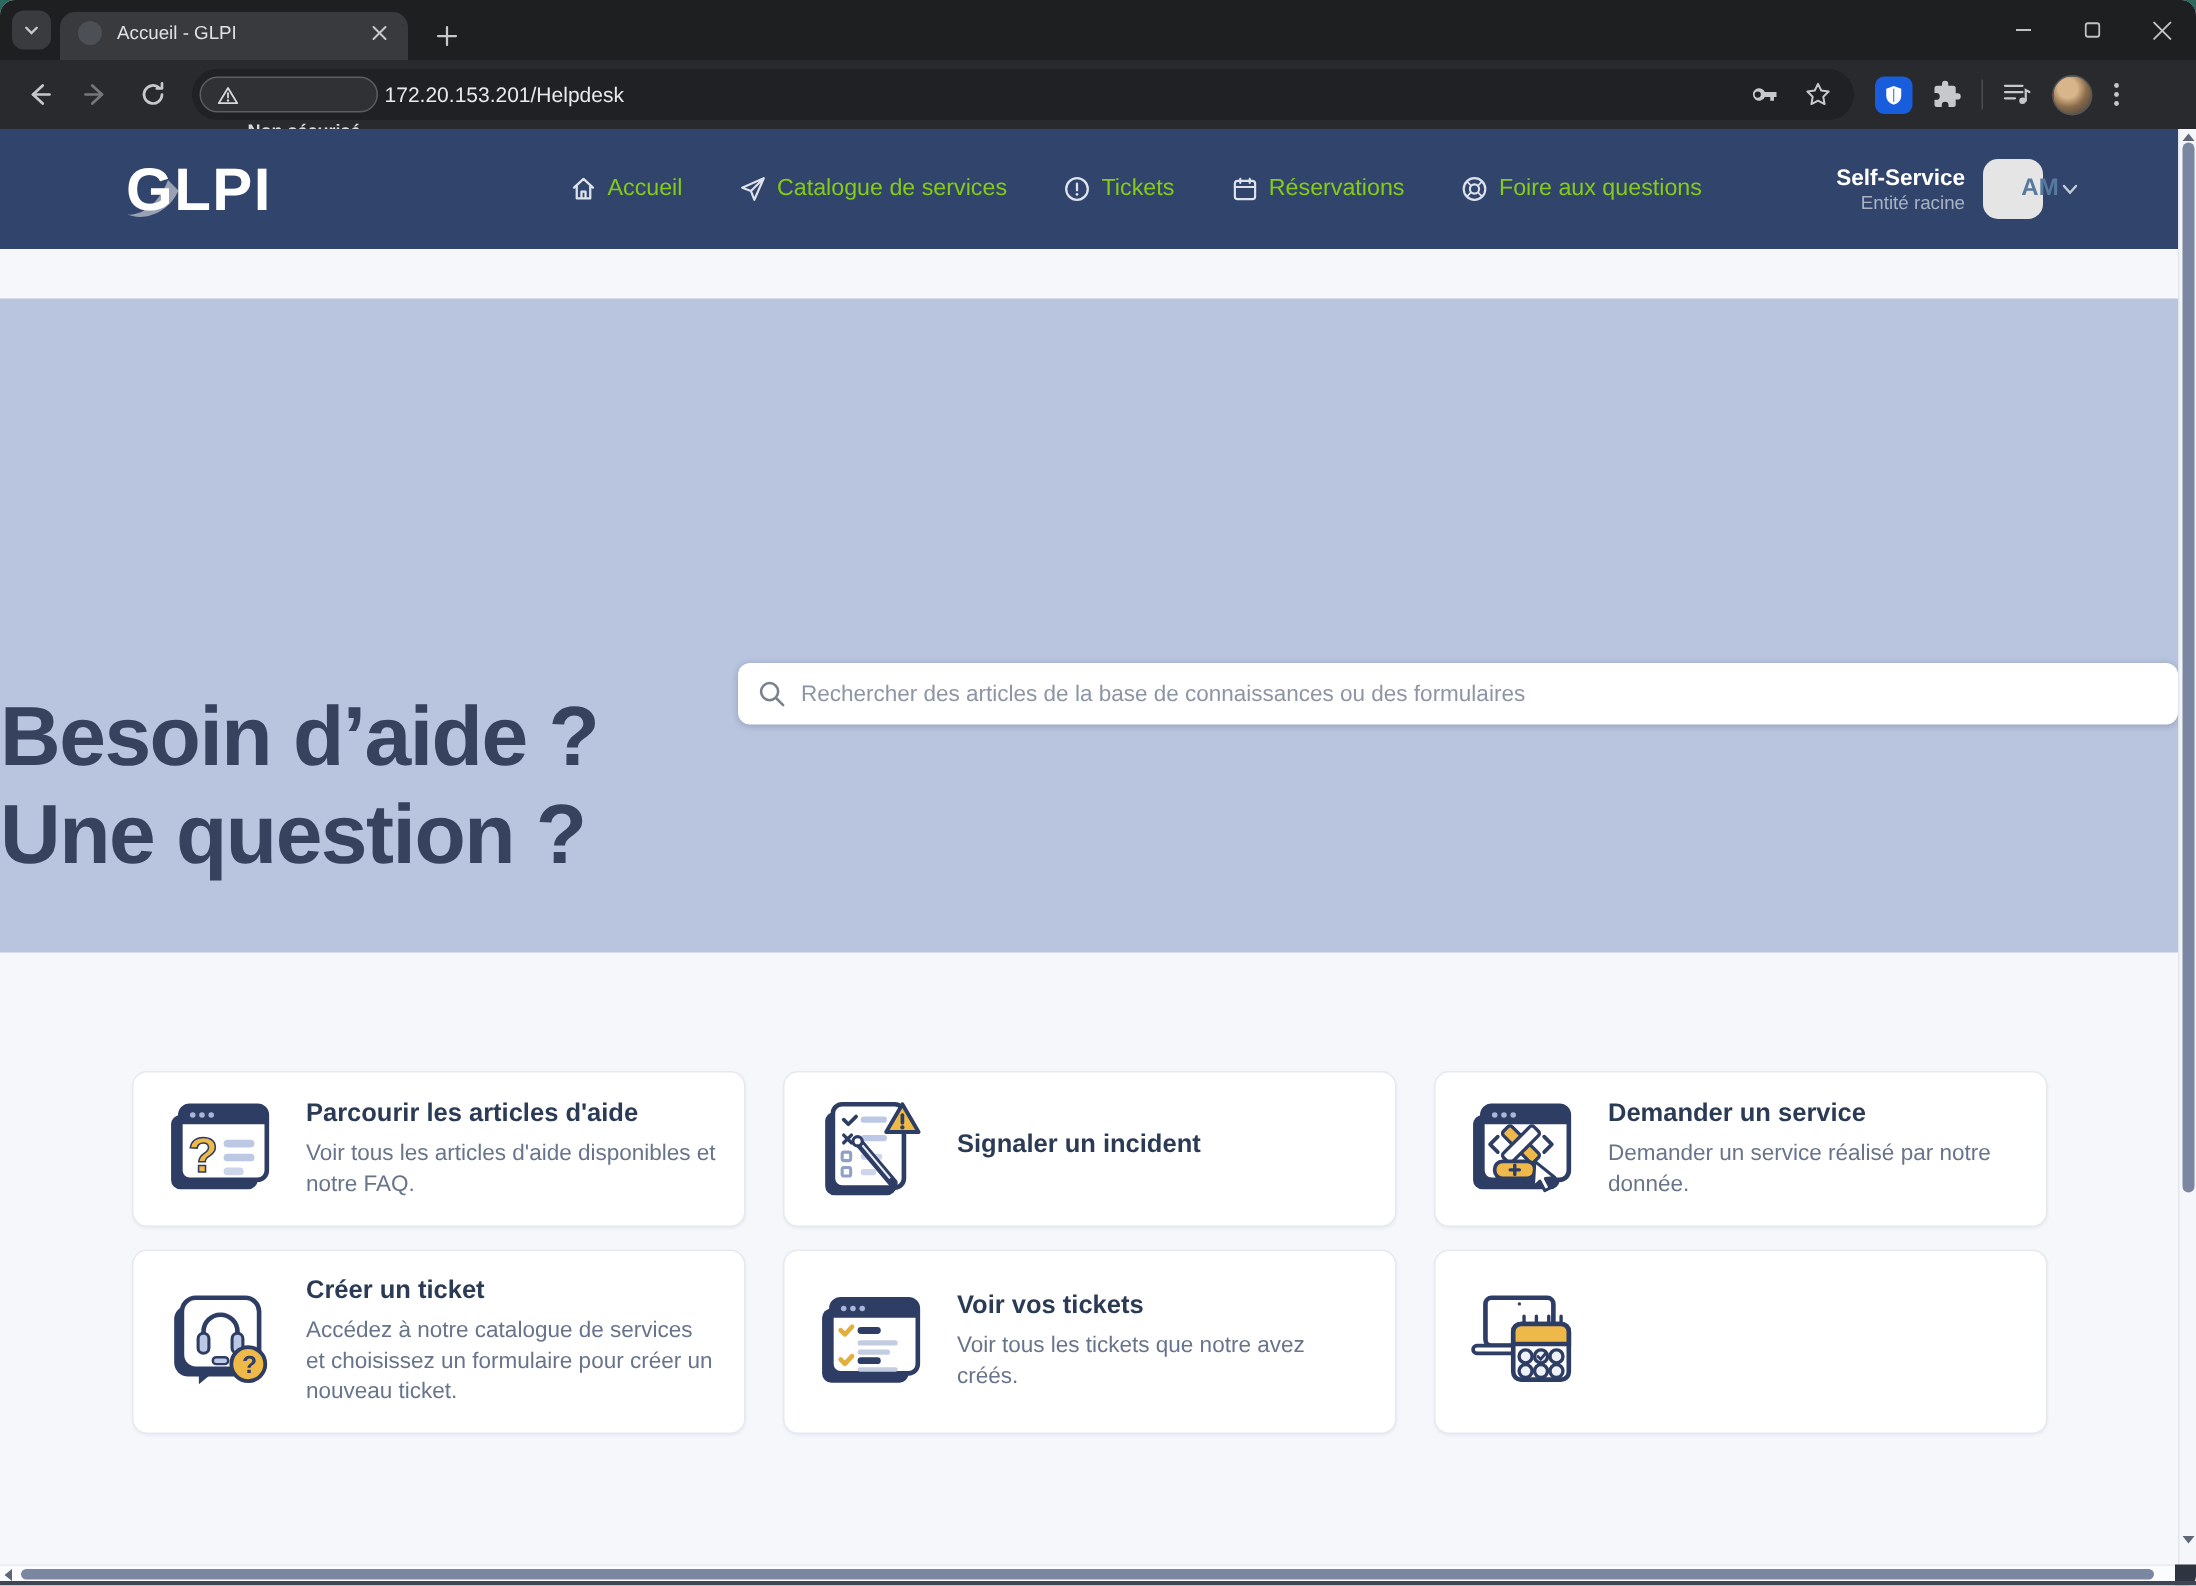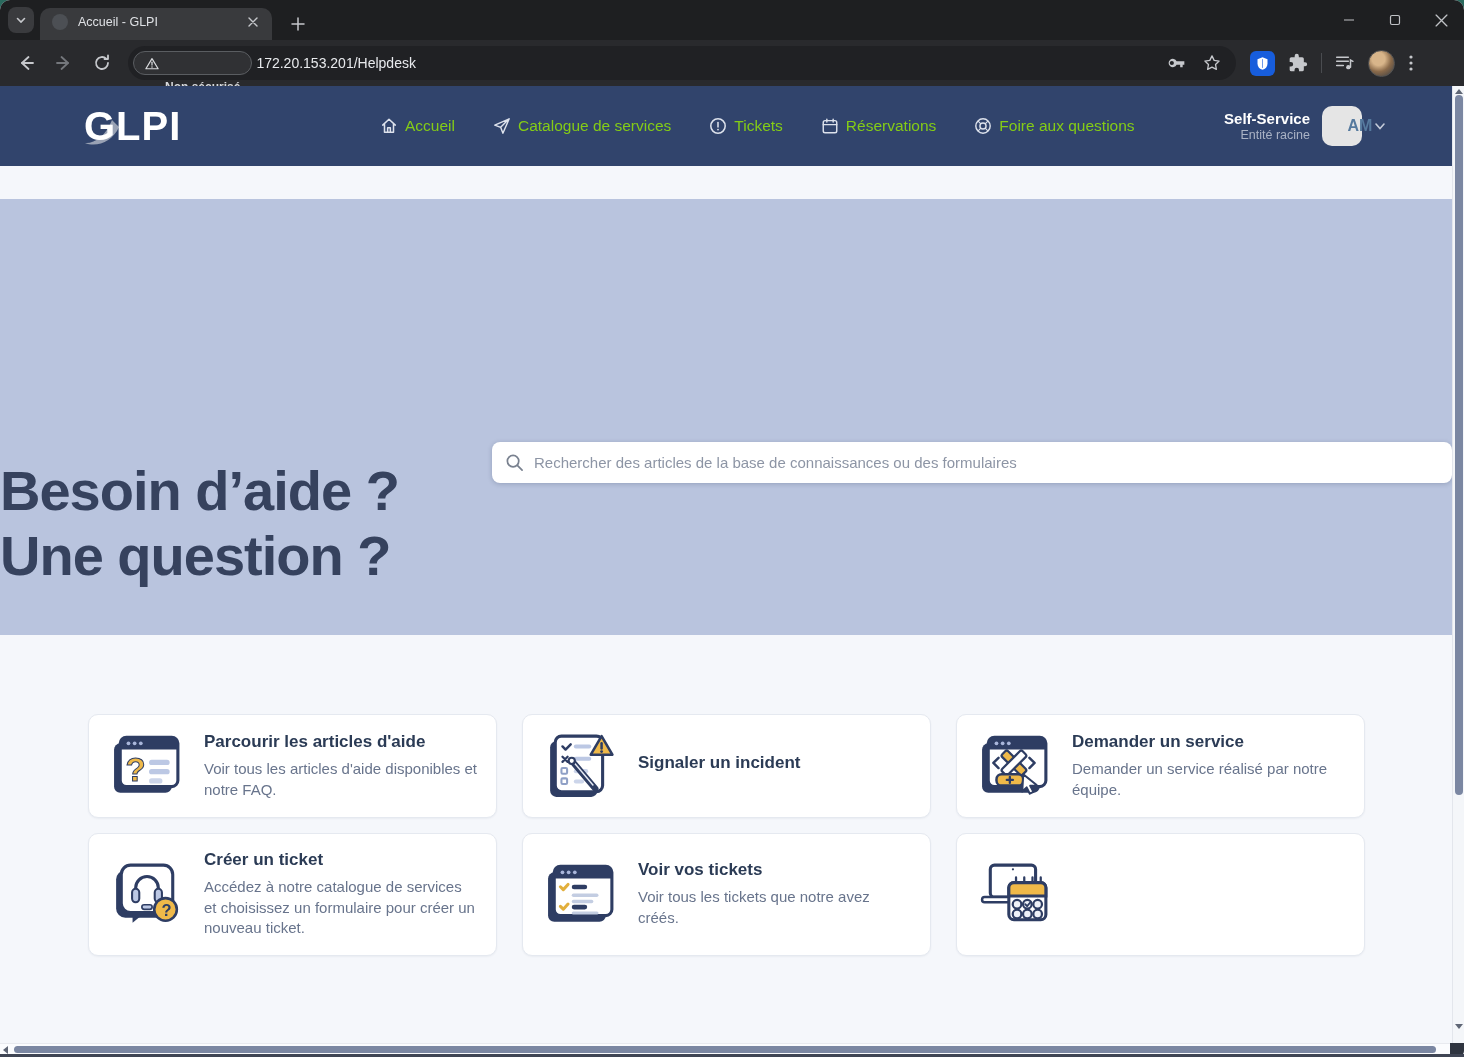--- a/index.html
+++ b/index.html
@@ -313,21 +313,21 @@
             <g transform="rotate(-45 37 31)">
                   <rect x="23" y="27" width="28" height="8" rx="2" fill="#fff" stroke="#2e3d63" stroke-width="2.2"></rect>
                 </g>
             <rect x="20" y="42" width="26" height="11" rx="5" fill="#efb949" stroke="#2e3d63" stroke-width="2.4"></rect>
             <path d="M33 44.5 v6 M30 47.5 h6" stroke="#2e3d63" stroke-width="2.2" stroke-linecap="round"></path>
             <path d="M46 42 l13 10.5 -6.2 .7 3.2 6 -3.6 1.7 -3.1 -6.1 -4.3 4 Z" fill="#fff" stroke="#2e3d63" stroke-width="2" stroke-linejoin="round"></path>
           </svg>
         </span>
         <div class="card-text">
           <div class="card-title">Demander un service</div>
-          <div class="card-desc">Demander un service réalisé par notre équipe.</div>
+          <div class="card-desc">Demander un service réalisé par notre donnée.</div>
         </div>
       </div>
 
       <div class="card">
         <span class="card-icon">
           <svg width="80" height="70" viewBox="0 0 76 68">
             <rect x="8" y="10" width="50" height="46" rx="9" fill="#2e3d63"></rect>
             <path d="M24 52 v9 l11 -9 Z" fill="#2e3d63"></path>
             <rect x="13" y="5" width="50" height="46" rx="9" fill="#fff" stroke="#2e3d63" stroke-width="3"></rect>
             <path d="M27 31 v-4 a11 11 0 0 1 22 0 v4" fill="none" stroke="#2e3d63" stroke-width="3" stroke-linecap="round"></path>

